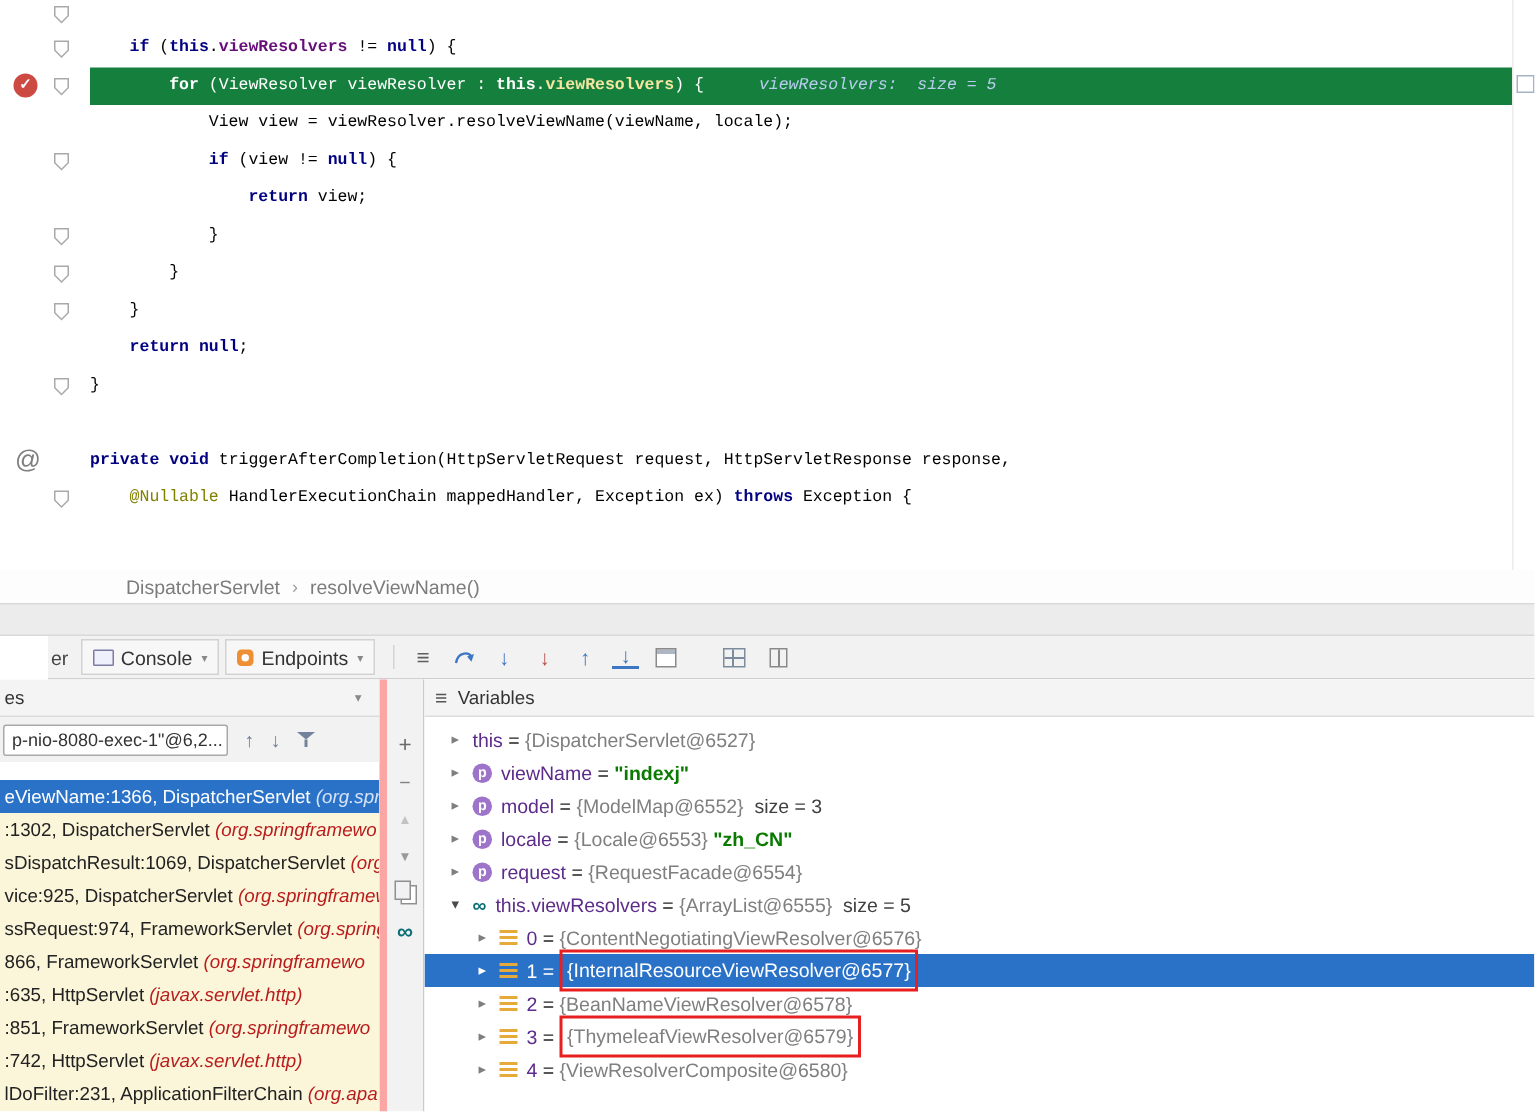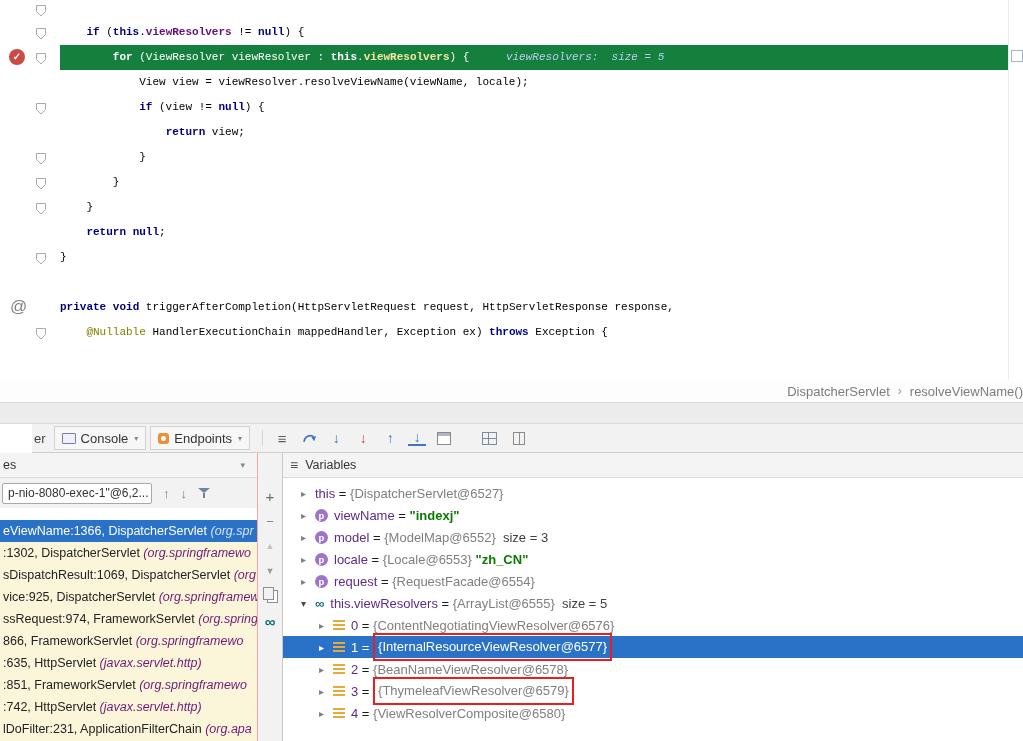--- a/index.html
+++ b/index.html
@@ -24,21 +24,21 @@
   .current .tok-kw{color:#fff;}
   .current .tok-pl{color:#fff;}
   .current .tok-fld{color:#f6e6a2;}
   .inline-hint{font-style:italic;color:#b9cdf1;margin-left:30px;}
   #error-stripe{position:absolute;left:1008px;top:0;width:15px;height:380px;background:#fff;
                 border-left:1px solid #ececec;z-index:4;box-sizing:border-box;}
   .stripe-marker{position:absolute;left:2px;top:50px;width:10px;height:10px;border:1px solid #a3b2c6;background:#fff;}
 
   
   #breadcrumbs{position:absolute;left:0;top:380px;width:100%;height:22px;display:flex;align-items:center;
-               padding-left:84px;box-sizing:border-box;font-size:13px;color:#7c7c7c;background:#fdfdfd;justify-content:flex-end;}
+               padding-left:84px;box-sizing:border-box;font-size:13px;color:#7c7c7c;background:#fdfdfd;}
   .bc-sep{margin:0 8px;color:#9a9a9a;font-size:12px;}
   #debug-titlebar{position:absolute;left:0;top:402px;width:100%;height:22px;background:#ececec;
                   border-top:1px solid #d9d9d9;border-bottom:1px solid #d9d9d9;box-sizing:border-box;}
   #debug-toolbar{position:absolute;left:0;top:424px;width:100%;height:29px;background:#f2f2f2;
                  border-bottom:1px solid #cfcfcf;box-sizing:border-box;display:flex;align-items:center;
                  font-size:13px;color:#333;margin-left:32px;}
   .cut-tab{margin:0 8px 0 2px;color:#444;}
   .tool-tab{display:flex;align-items:center;gap:5px;padding:2px 7px;border:1px solid #d2d2d2;background:#f7f7f7;
             height:18px;margin-right:4px;}
   .tab-caret{font-size:8px;color:#888;margin-left:1px;}
@@ -57,37 +57,37 @@
             background:linear-gradient(90deg,transparent 0 5px,#7d8c9c 5px 6px,transparent 6px),
                        linear-gradient(transparent 0 5px,#7d8c9c 5px 6px,transparent 6px);}
   .cols-ico{width:13px;height:11px;border:1px solid #8a8a8a;
             background:linear-gradient(90deg,transparent 0 5px,#8a8a8a 5px 6px,transparent 6px);margin-left:6px;}
   .gap18{width:18px;}
 
   
   #bottom{position:absolute;left:0;top:453px;width:100%;height:288px;background:#fff;}
   .panel-header{height:25px;background:#f4f4f4;border-bottom:1px solid #dcdcdc;box-sizing:border-box;
                 display:flex;align-items:center;font-size:12.5px;color:#333;}
-  #frames-panel{position:absolute;left:0;top:0;width:258px;height:288px;border-right:1px solid #fca5a5;
+  #frames-panel{position:absolute;left:0;top:0;width:258px;height:288px;border-right:5px solid #fca5a5;
                 box-sizing:border-box;overflow:hidden;}
   #frames-panel .panel-header{justify-content:space-between;padding:0 12px 0 3px;}
   .panel-caret{color:#888;font-size:9px;}
   #frames-toolbar{height:30px;background:#f2f2f2;display:flex;align-items:center;gap:11px;padding-left:2px;}
   #thread-selector{width:150px;height:21px;background:#fff;border:1px solid #a9a9a9;border-radius:2px;
                    display:flex;align-items:center;justify-content:space-between;padding:0 5px;
                    box-sizing:border-box;font-size:12px;color:#333;white-space:nowrap;overflow:hidden;}
   .nav-ico{color:#6e7e94;font-size:13px;}
   .funnel-ico{position:relative;width:12px;height:13px;}
   .funnel-ico::before{content:"";position:absolute;top:1px;left:0;border-left:6px solid transparent;
                       border-right:6px solid transparent;border-top:5px solid #72839b;}
   .funnel-ico::after{content:"";position:absolute;top:6px;left:5px;width:2px;height:5px;background:#72839b;}
   #frames-list{position:absolute;left:0;top:55px;right:0;bottom:0;background:#fbf6da;overflow:hidden;margin-top:12px;}
   .frame-row{height:22px;line-height:22px;padding-left:3px;font-size:12.5px;white-space:pre;overflow:hidden;}
   .frame-main{color:#222;}
-  .frame-pkg{color:#701a75;font-style:italic;}
+  .frame-pkg{color:#b91c1c;font-style:italic;}
   .frame-row.selected{background:#2a72c8;}
   .frame-row.selected .frame-main{color:#fff;}
   .frame-row.selected .frame-pkg{color:#d6e4f7;}
 
   #side-strip{position:absolute;left:258px;top:0;width:25px;height:288px;background:#f2f2f2;
               border-right:1px solid #c9c9c9;box-sizing:border-box;display:flex;flex-direction:column;
               align-items:center;padding-top:36px;gap:11px;}
   .strip-ico{width:16px;height:14px;display:flex;align-items:center;justify-content:center;
              font-size:13px;color:#808080;}
   .strip-ico.plus{font-size:15px;color:#6a6a6a;}

